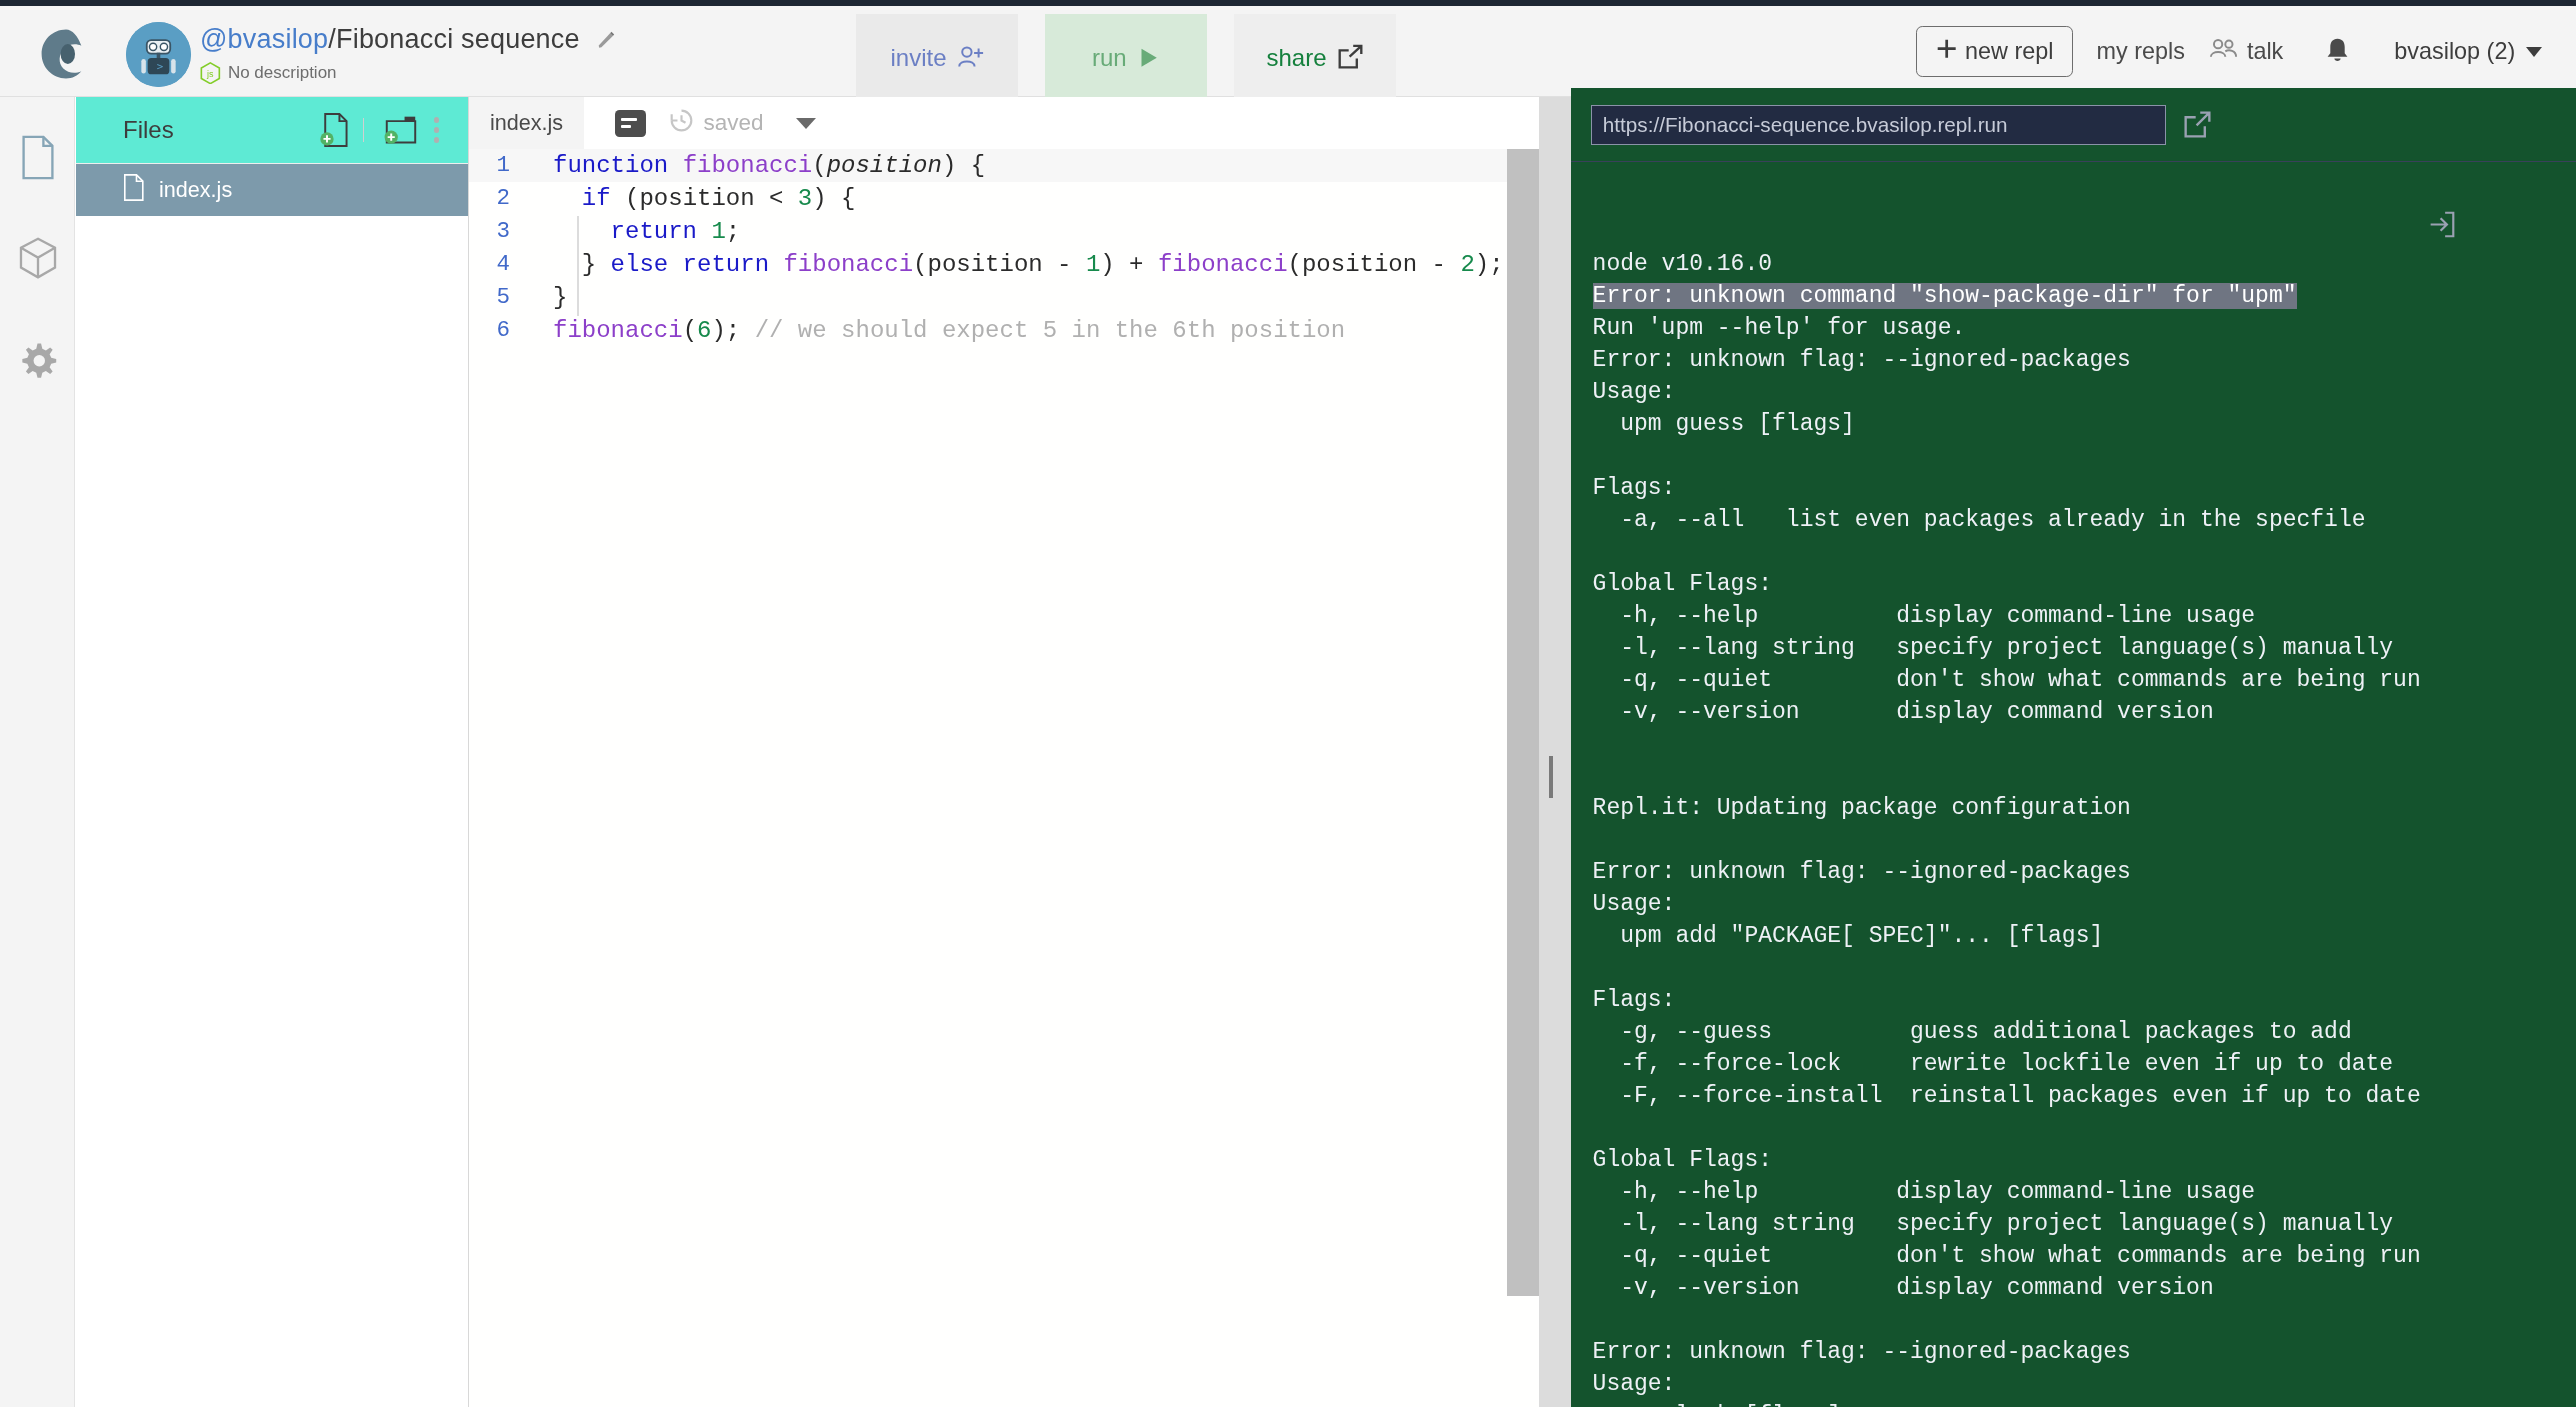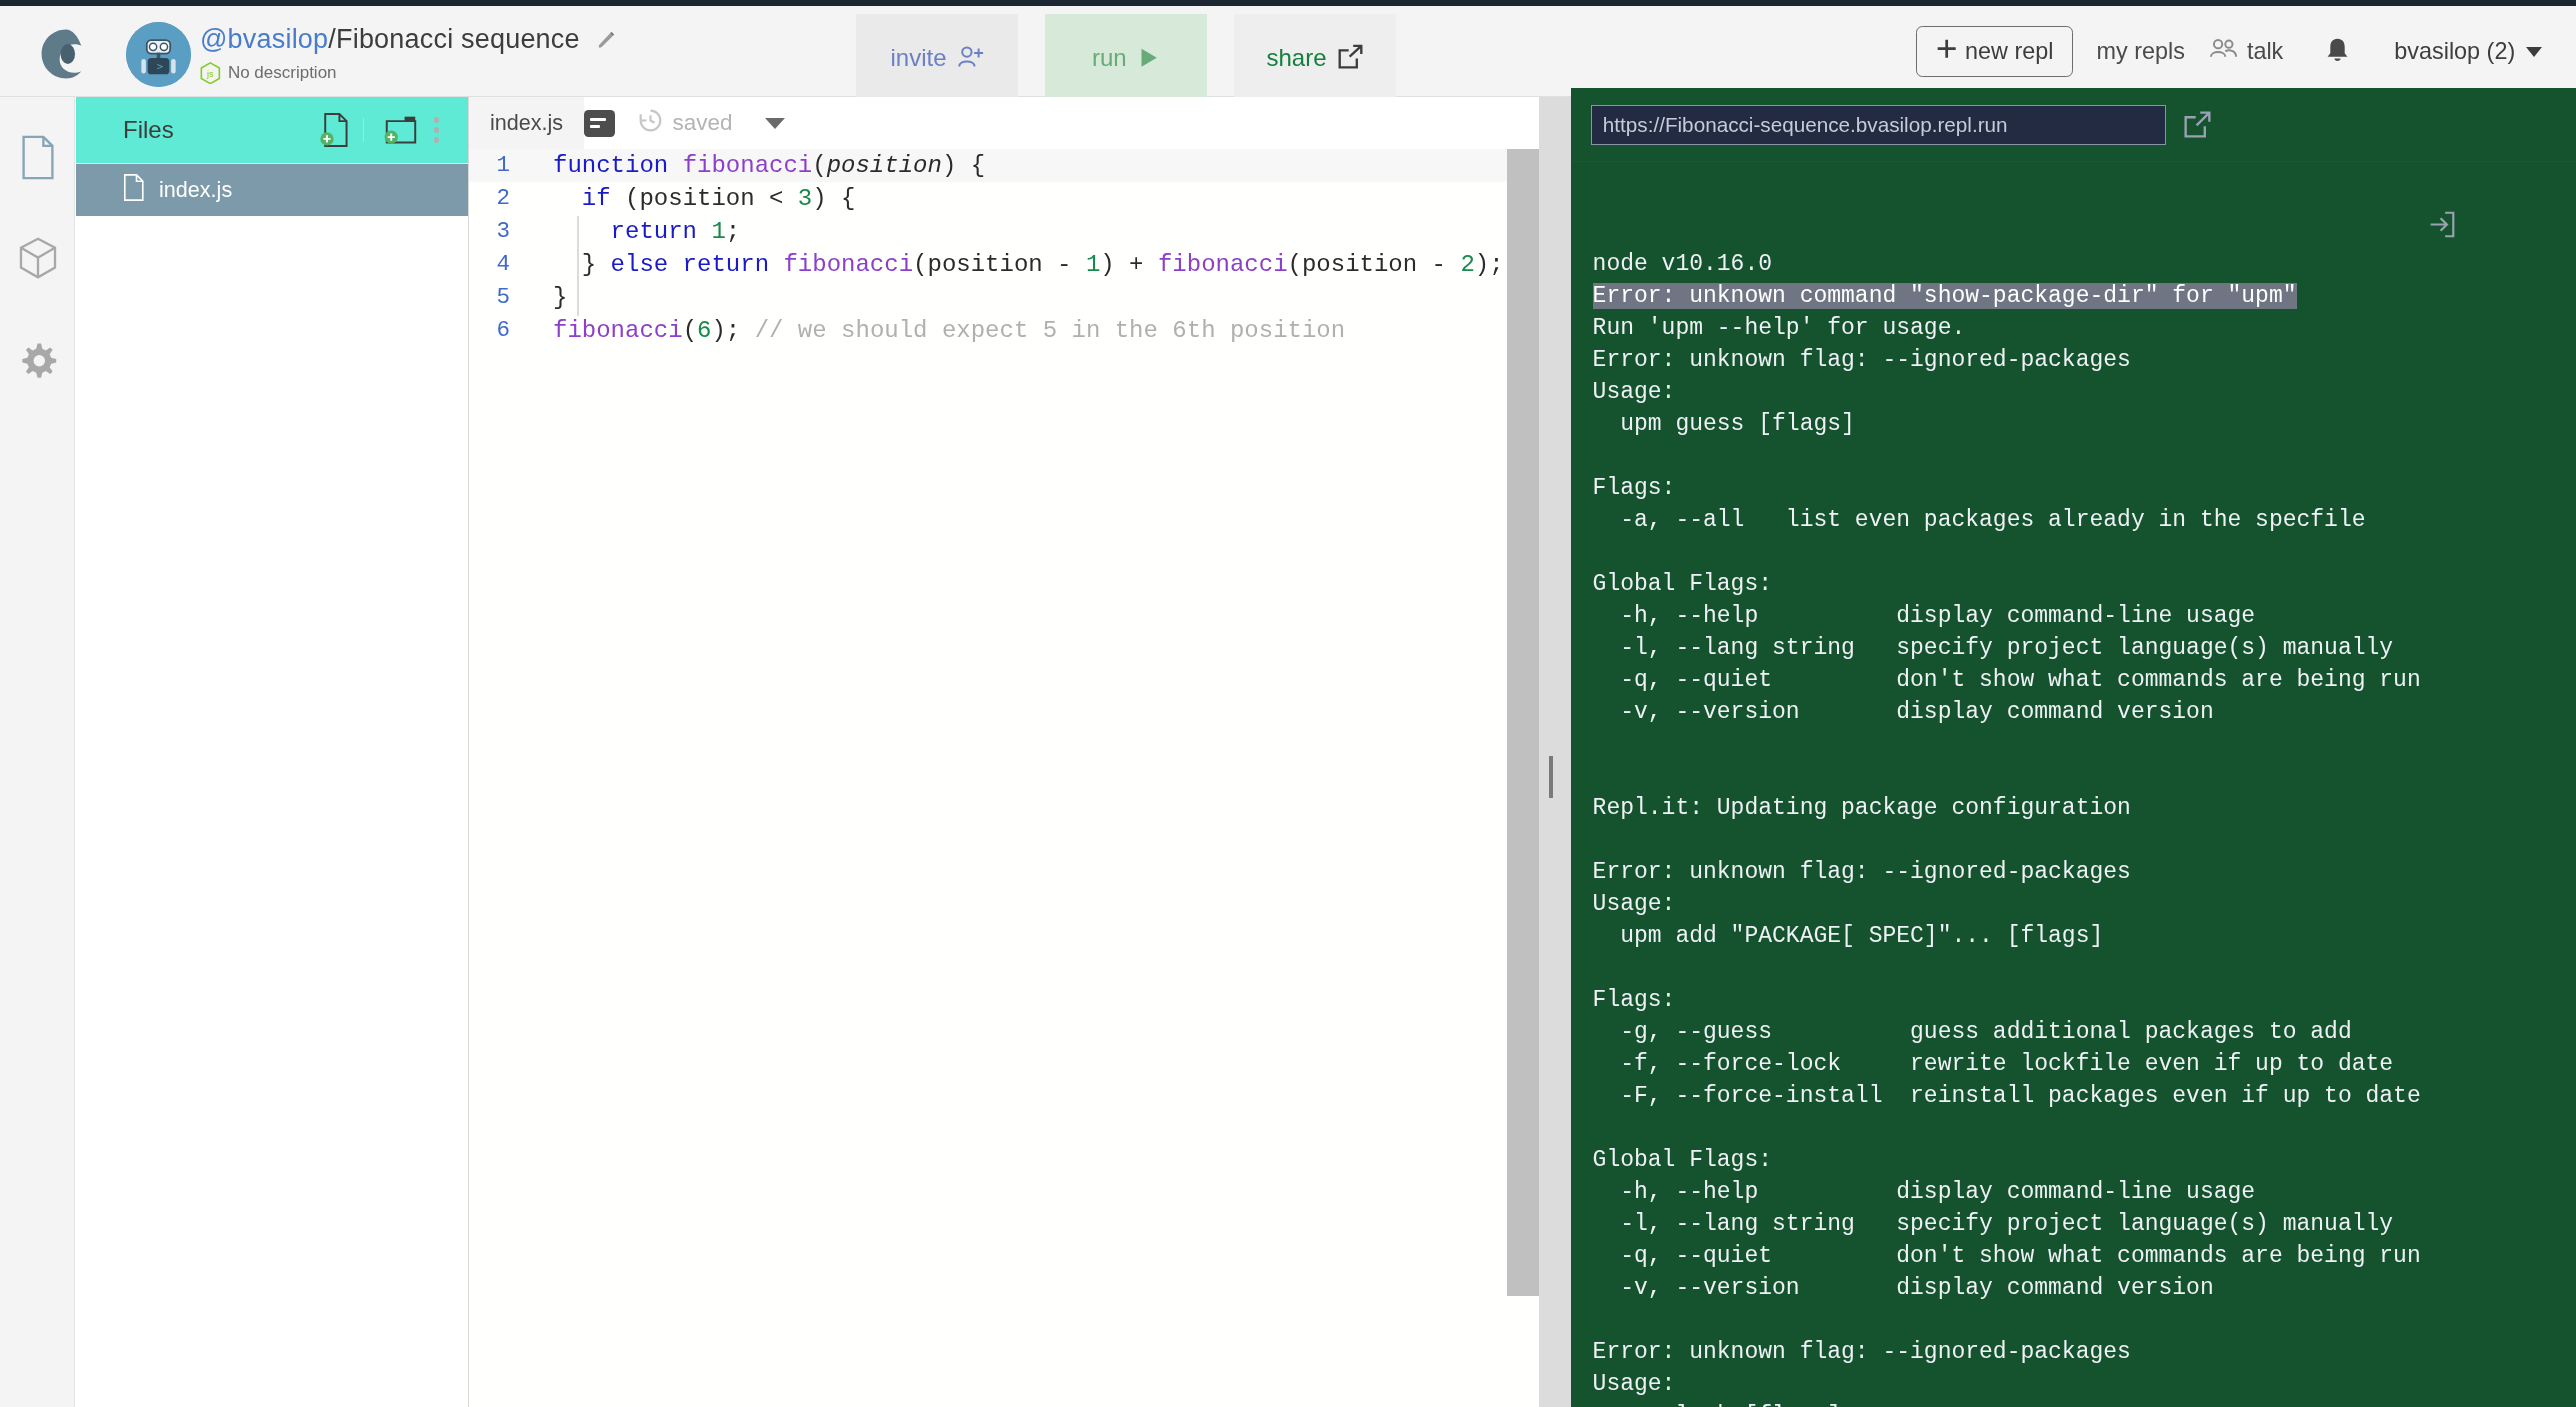--- a/index.html
+++ b/index.html
@@ -133,21 +133,21 @@
   }
   .tabbar {
     height: 52px; display: flex; align-items: center; background: #ffffff;
     position: relative;
   }
   .tab-active {
     height: 52px; min-width: 115px; background: #f4f4f4;
     display: flex; align-items: center; justify-content: center;
     font-size: 21.6px; color: #4a4a4a; padding: 0 20px; cursor: pointer;
   }
-  .tab-tools { display: flex; align-items: center; gap: 23.4px; }
+  .tab-tools { display: flex; align-items: center; gap: 23.4px; margin-left: 31px; }
   .fmt-btn {
     width: 31px; height: 27px; background: #4d4d4d; border-radius: 4.5px;
     display: flex; flex-direction: column; justify-content: center; gap: 3.6px;
     align-items: flex-start; padding-left: 6.3px; cursor: pointer;
   }
   .fmt-btn i { display: block; height: 3.6px; background: #fff; border-radius: 0.9px; }
   .fmt-btn i:nth-child(1) { width: 16px; }
   .fmt-btn i:nth-child(2) { width: 10px; }
   .saved-wrap {
     display: flex; align-items: center; gap: 9px;

